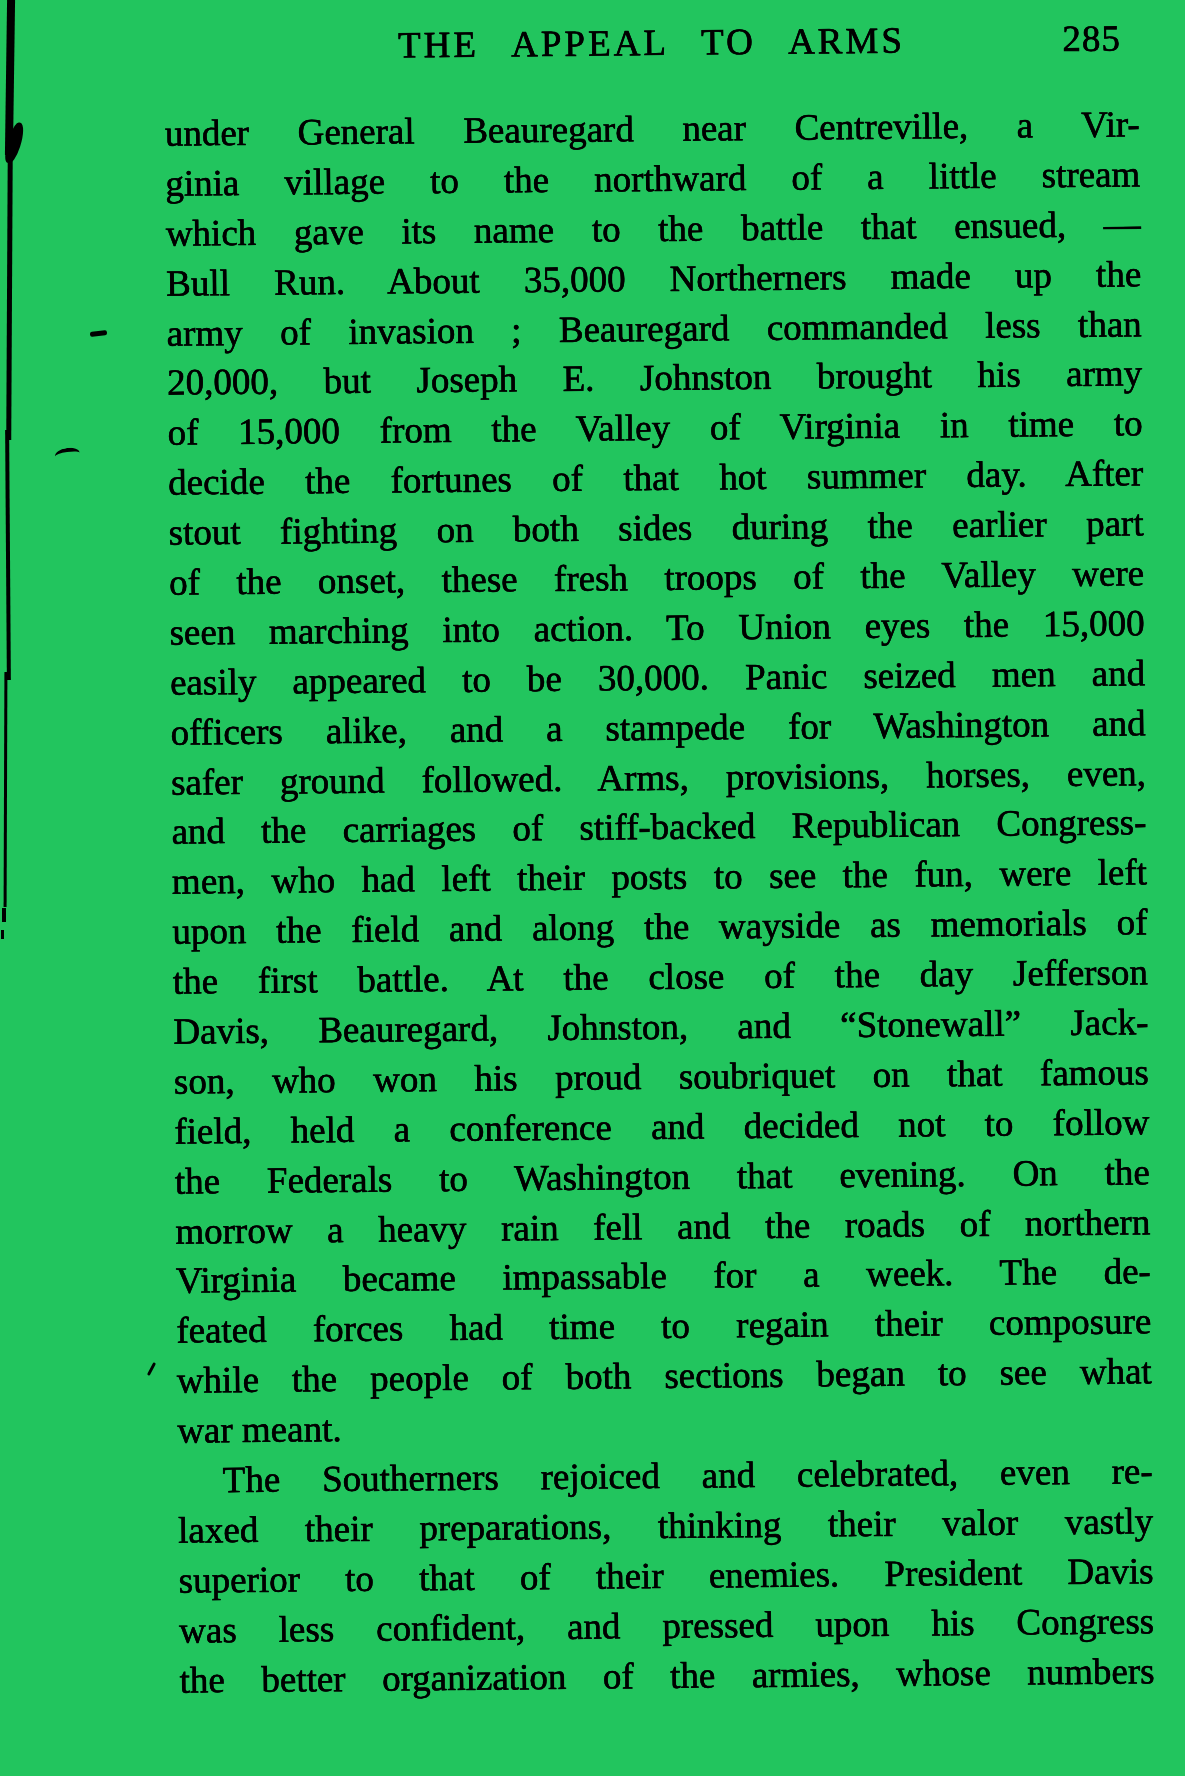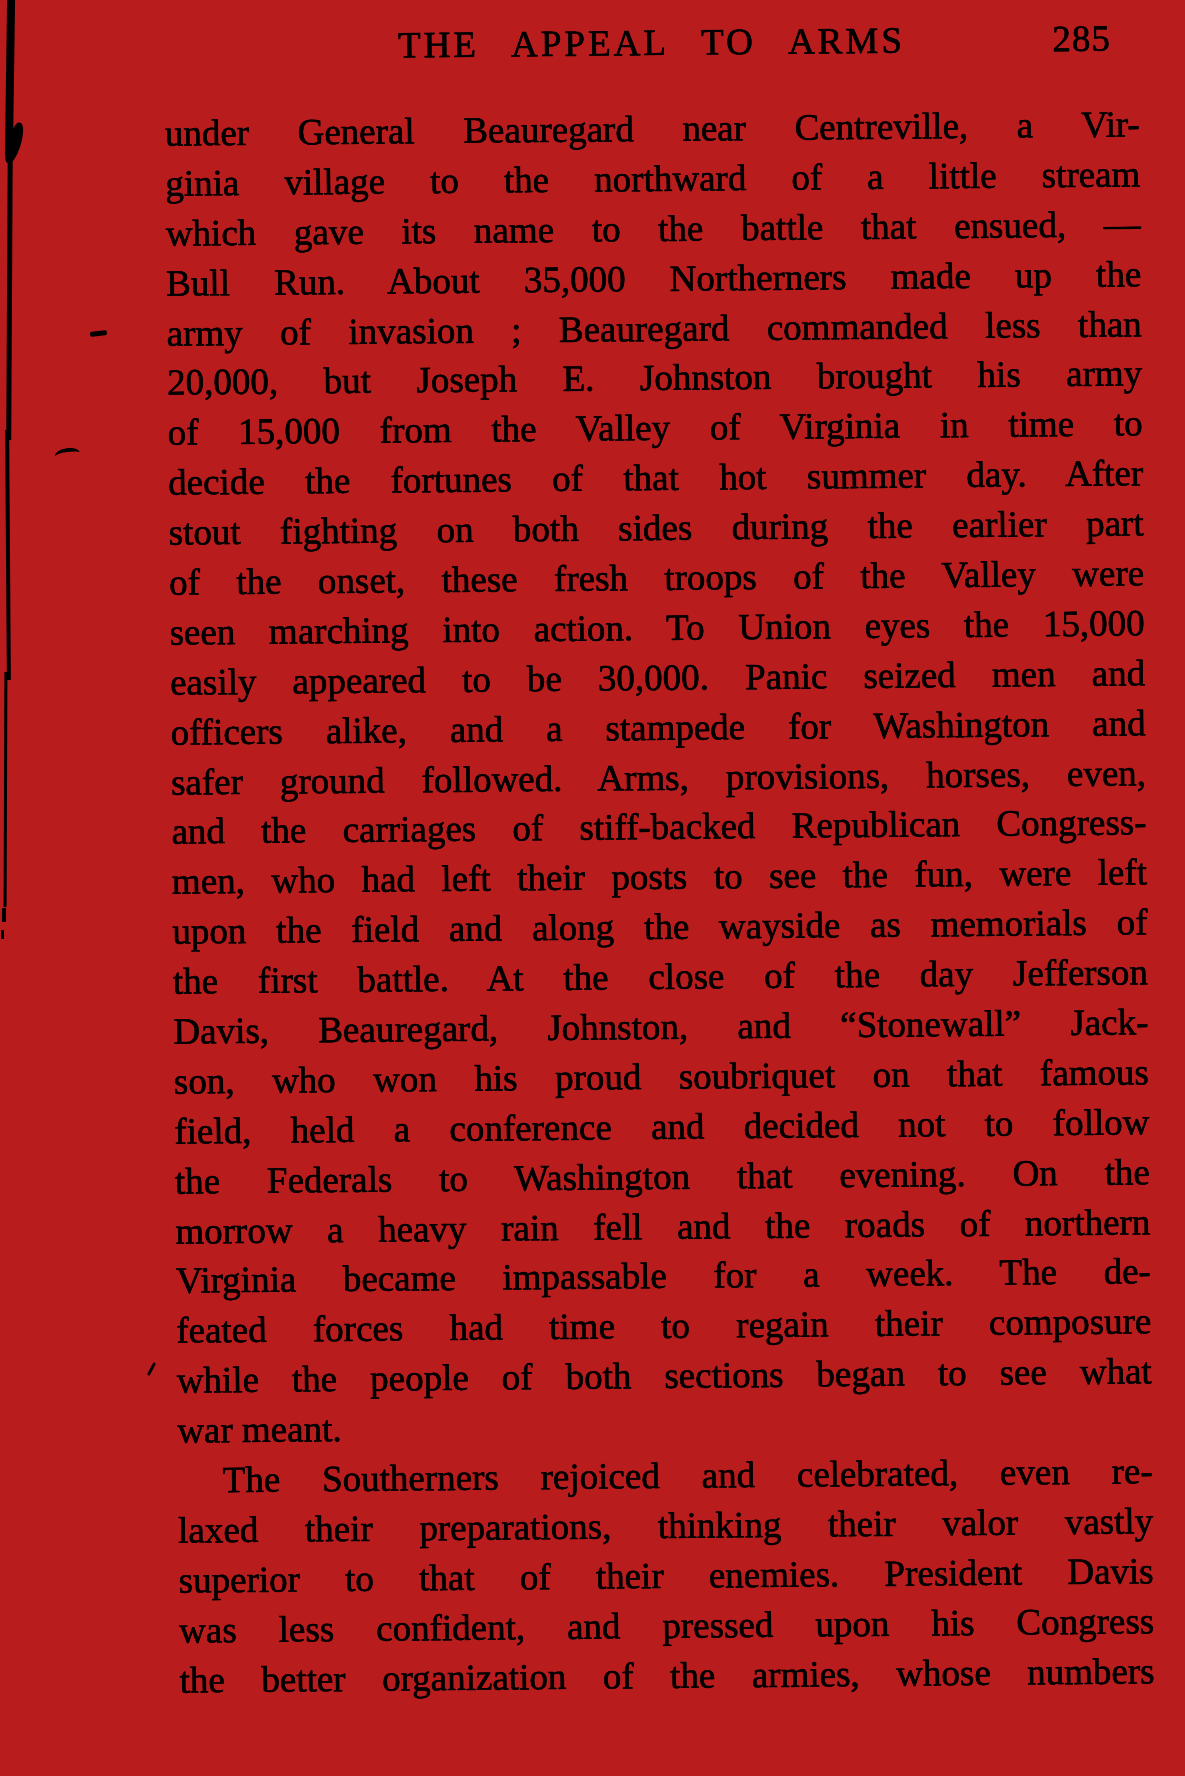--- a/index.html
+++ b/index.html
@@ -8,21 +8,21 @@
     height: 1776px;
     background: #ffffff;
     font-family: "Liberation Serif", "DejaVu Serif", serif;
     color: #000000;
     overflow: hidden;
     position: relative;
   }
   .page {
     position: absolute;
     inset: 0;
-    background: #b91c1c;
+    background: #22c55e;
   }
   
   .content {
     position: absolute;
     inset: 0;
     transform: rotate(-0.55deg);
     transform-origin: 660px 880px;
   }
   .running-header {
     position: absolute;
@@ -34,21 +34,21 @@
     text-align: center;
     font-size: 37px;
     letter-spacing: 3px;
     word-spacing: 22px;
     white-space: nowrap;
     -webkit-text-stroke: 0.6px #000;
     text-shadow: 0 0 0.4px #000;
   }
   .pageno {
     position: absolute;
-    right: 28px;
+    right: 18px;
     top: 0;
     letter-spacing: 1px;
     word-spacing: 0;
   }
   .textblock {
     position: absolute;
     left: 172px;
     top: 104px;
     width: 975px;
     font-size: 37px;

